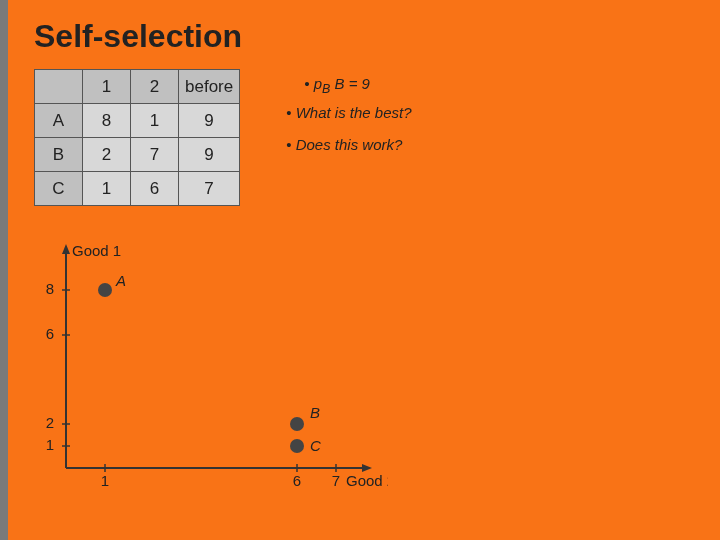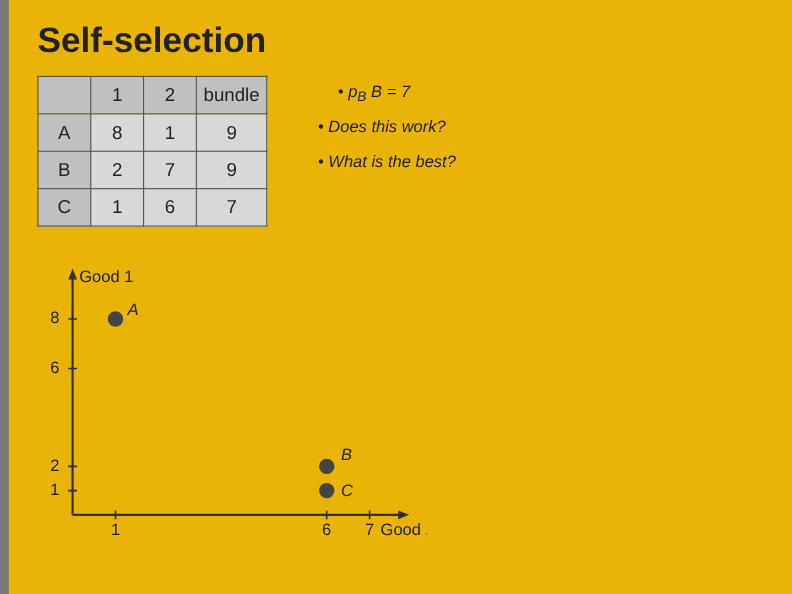--- a/index.html
+++ b/index.html
@@ -8,21 +8,21 @@
       height: 540px;
       background: #c8c8c8;
       font-family: Arial, sans-serif;
       overflow: hidden;
       position: relative;
     }
 
     .slide {
       width: 720px;
       height: 540px;
-      background: #eab308;
+      background: #f97316;
       position: relative;
       padding: 18px 24px 16px 24px;
     }
 
     
     .slide::before {
       content: '';
       position: absolute;
       left: 0; top: 0; bottom: 0;
       width: 8px;
@@ -119,21 +119,21 @@
   <div class="title">Self-selection</div>
 
   <div class="content-row">
 
     <table class="bundle-table">
       <tbody>
           <tr>
         <td class="header-cell"></td>
         <td class="header-cell">1</td>
         <td class="header-cell">2</td>
-        <td class="header-cell">bundle</td>
+        <td class="header-cell">before</td>
       </tr>
       <tr>
         <td class="row-label">A</td>
         <td>8</td>
         <td>1</td>
         <td>9</td>
       </tr>
       <tr>
         <td class="row-label">B</td>
         <td>2</td>
@@ -144,28 +144,28 @@
         <td class="row-label">C</td>
         <td>1</td>
         <td>6</td>
         <td>7</td>
       </tr>
     </tbody>
       </table>
 
     <div class="bullets">
       <div class="bullet-sub">
-        • <em><span>p</span><sub>B</sub> <span>B = 7</span></em>
+        • <em><span>p</span><sub>B</sub> <span>B = 9</span></em>
+      </div>
+      <div class="bullet-main">
+        • <em><span>What is the best?</span></em>
       </div>
       <div class="bullet-main" style="margin-top:4px;">
         • <em><span>Does this work?</span></em>
       </div>
-      <div class="bullet-main">
-        • <em><span>What is the best?</span></em>
-      </div>
     </div>
 
   </div>
 
   <div class="chart-area">
     <svg class="chart-svg" viewBox="0 0 360 270" xmlns="http://www.w3.org/2000/svg">
 
       <line x1="38" y1="10" x2="38" y2="230" stroke="#333" stroke-width="2"></line>
 
       <line x1="38" y1="230" x2="340" y2="230" stroke="#333" stroke-width="2"></line>

